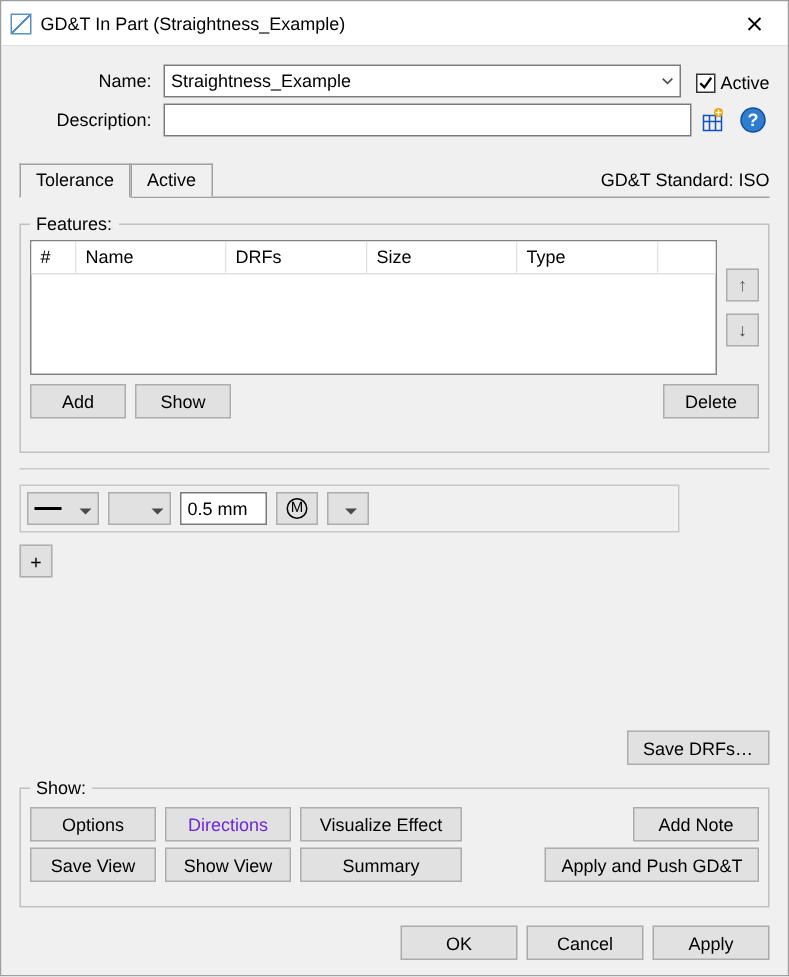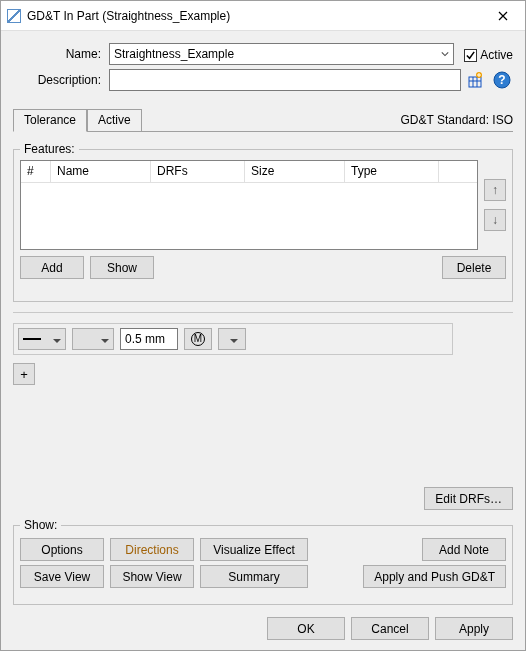--- a/index.html
+++ b/index.html
@@ -171,21 +171,21 @@
   }
   button.std {
     height: 23px;
     min-width: 64px;
     padding: 0 10px;
     background: #e1e1e1;
     border: 1px solid #adadad;
     font: inherit;
     cursor: default;
   }
-  button.std.disabled { color:#a16207; }
+  button.std.disabled { color:#6d28d9; }
   .sep-h {
     border-top:1px solid #c8c8c8;
     margin: 10px 0;
   }
   
   .specrow {
     display:flex;
     align-items:center;
     gap:6px;
     border:1px solid #c8c8c8;
@@ -391,21 +391,21 @@
         </div>
         <div class="cell" style="width:28px;justify-content:center">
           <span class="downarr"></span>
         </div>
       </div>
 
       <div class="plusbtn">
           <span>+</span>
         </div>
 
-      <button class="std editdrfs" style="min-width:84px"><span>Edit DRFs…</span></button>
+      <button class="std editdrfs" style="min-width:84px"><span>Save DRFs…</span></button>
     </div>
 
     <fieldset class="show">
       <legend>Show:</legend>
       <div class="row">
         <button class="std"><span>Options</span></button>
         <button class="std disabled"><span>Directions</span></button>
         <button class="std" style="min-width:108px"><span>Visualize Effect</span></button>
         <span class="spacer"></span>
         <button class="std"><span>Add Note</span></button>

